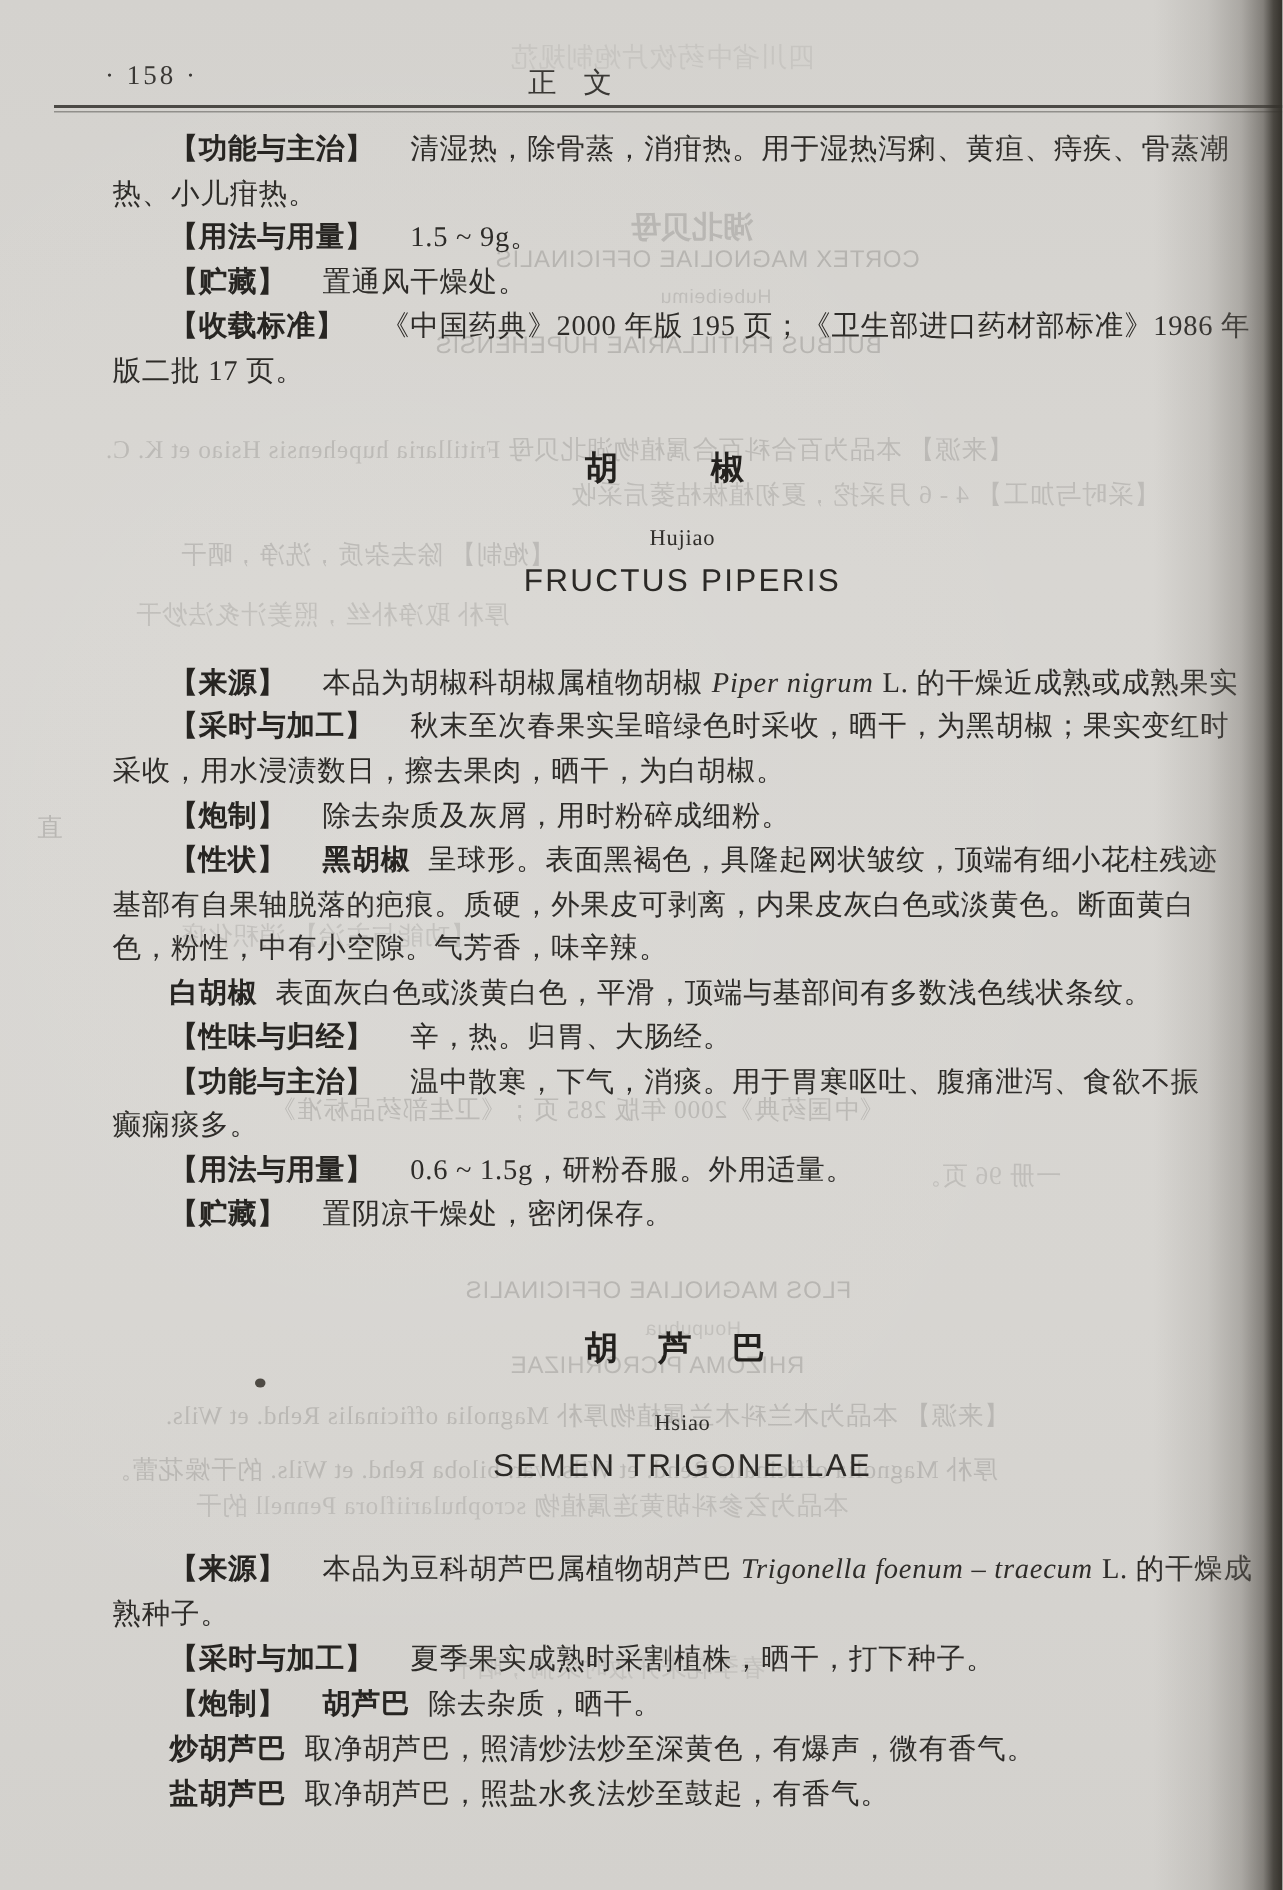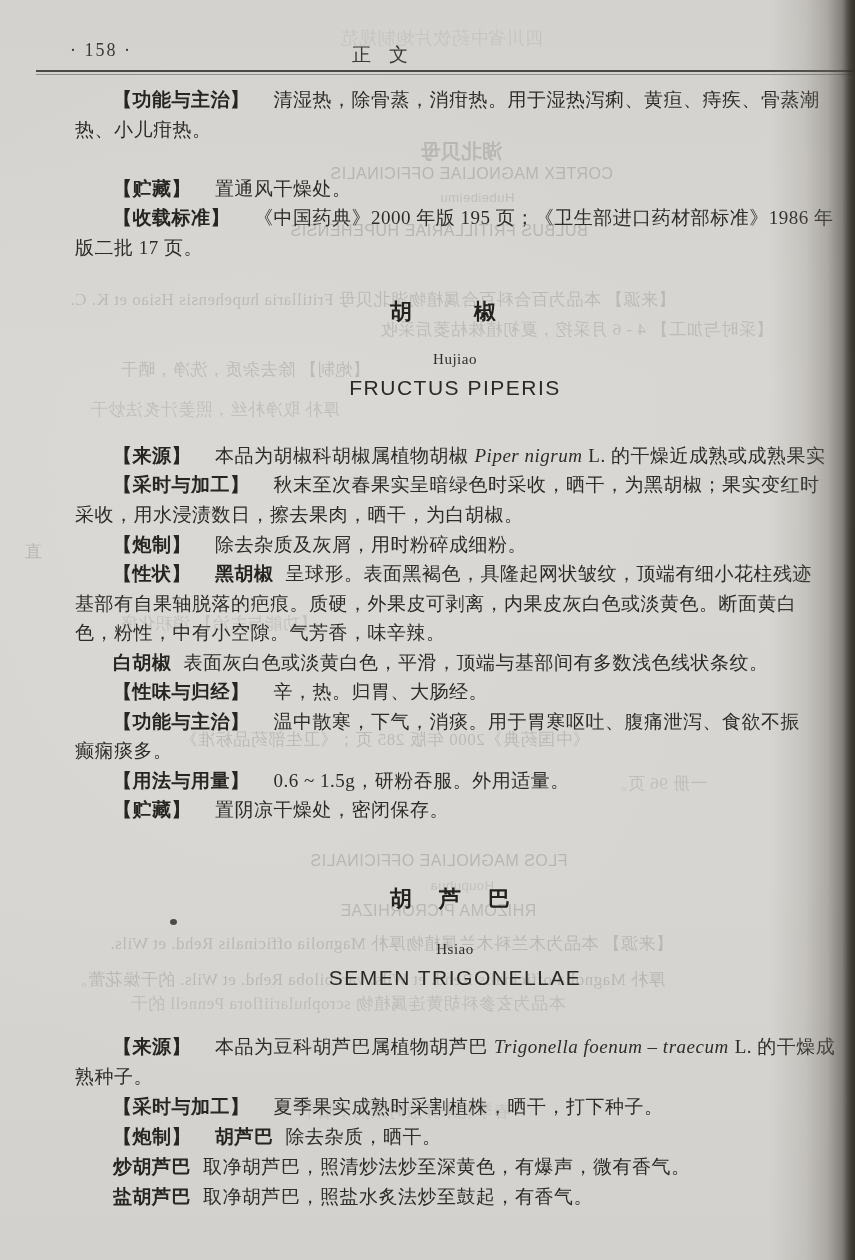--- a/index.html
+++ b/index.html
@@ -85,20 +85,21 @@
   <div class="bt bt-latin" style="top:878px;left:430px;opacity:.20;font-size:13px">Houpuhua</div>
   <div class="bt bt-latin" style="top:902px;left:340px;opacity:.28;font-size:16px">RHIZOMA PICRORHIZAE</div>
   <div class="bt" style="top:932px;left:110px;opacity:.27">【来源】 本品为木兰科木兰属植物厚朴 Magnolia officinalis Rehd. et Wils.</div>
   <div class="bt" style="top:968px;left:70px;opacity:.27">厚朴 Magnolia officinalis Rehd. et Wils. var. biloba Rehd. et Wils. 的干燥花蕾。</div>
   <div class="bt" style="top:992px;left:130px;opacity:.22">本品为玄参科胡黄连属植物 scrophulariiflora Pennell 的干</div>
   <div class="bt" style="top:1100px;left:300px;opacity:.16">春季花未开放时采摘，晒干</div>
   <div class="bt" style="top:540px;left:24px;opacity:.30">直</div>
 
   <div class="line" style="top:88px;left:113px"><span class="b">【功能与主治】</span><span class="g">清湿热，除骨蒸，消疳热。用于湿热泻痢、黄疸、痔疾、骨蒸潮</span></div>
   <div class="line" style="top:118px;left:75px"><span>热、小儿疳热。</span></div>
+  <div class="line" style="top:147px;left:113px"><span class="b">【用法与用量】</span><span class="g">1.5 ~ 9g。</span></div>
   <div class="line" style="top:177px;left:113px"><span class="b">【贮藏】</span><span class="g">置通风干燥处。</span></div>
   <div class="line" style="top:206px;left:113px"><span class="b">【收载标准】</span><span class="g">《中国药典》2000 年版 195 页；《卫生部进口药材部标准》1986 年</span></div>
   <div class="line" style="top:236px;left:75px"><span>版二批 17 页。</span></div>
 
   <div class="entry-title ls-wide" style="top:297px;left:390px">胡椒</div>
   <div class="centerband" style="top:350px"><span class="pinyin">Hujiao</span></div>
   <div class="centerband" style="top:376px"><span class="latin">FRUCTUS PIPERIS</span></div>
 
   <div class="line" style="top:444px;left:113px"><span class="b">【来源】</span><span class="g">本品为胡椒科胡椒属植物胡椒</span><span class="i">Piper nigrum</span><span>L. 的干燥近成熟或成熟果实</span></div>
   <div class="line" style="top:473px;left:113px"><span class="b">【采时与加工】</span><span class="g">秋末至次春果实呈暗绿色时采收，晒干，为黑胡椒；果实变红时</span></div>

